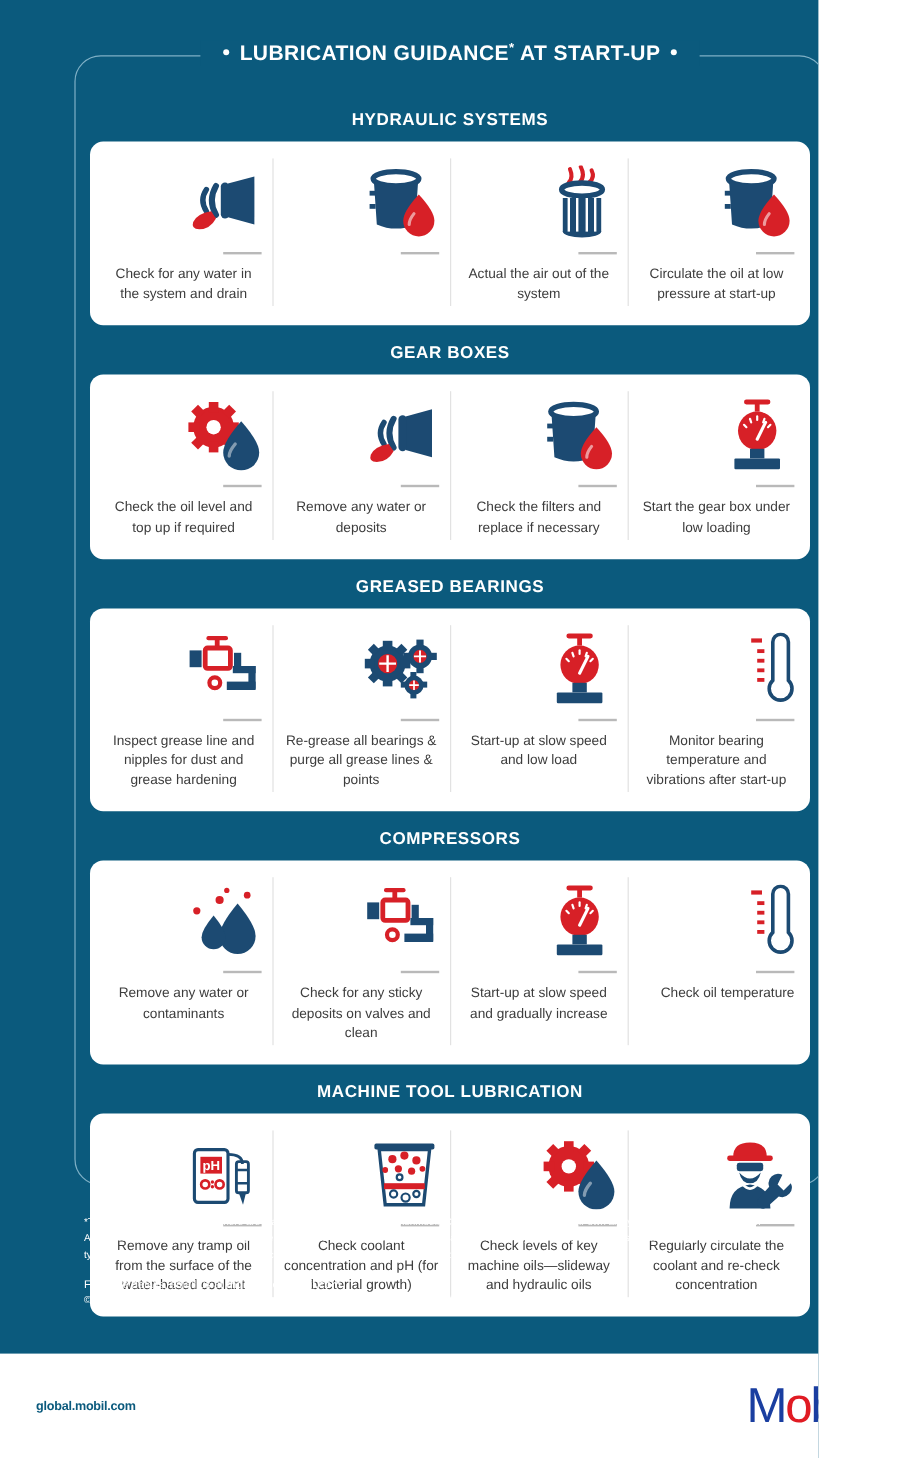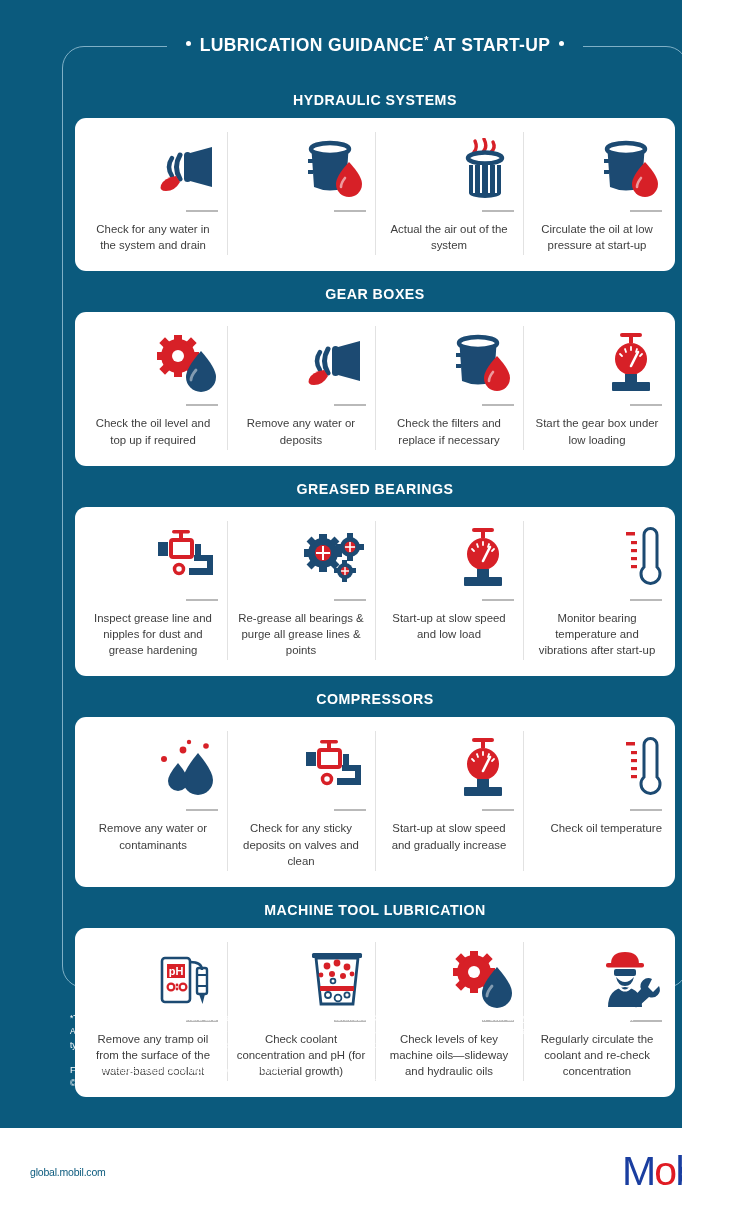--- a/index.html
+++ b/index.html
@@ -159,21 +159,21 @@
     height: 87px;
     background: #ffffff;
     display: flex;
     align-items: center;
     justify-content: space-between;
     padding: 0 30px 0 30px;
   }
   #footer-url {
     color: #0b5a7d;
     font-size: 10.5px;
-    font-weight: normal;
+    font-weight: bold;
     letter-spacing: -0.2px;
   }
   #logo {
     font-size: 41px;
     font-weight: normal;
     letter-spacing: -1.8px;
     line-height: 1;
     position: relative;
     margin-left: 19px;
   }

